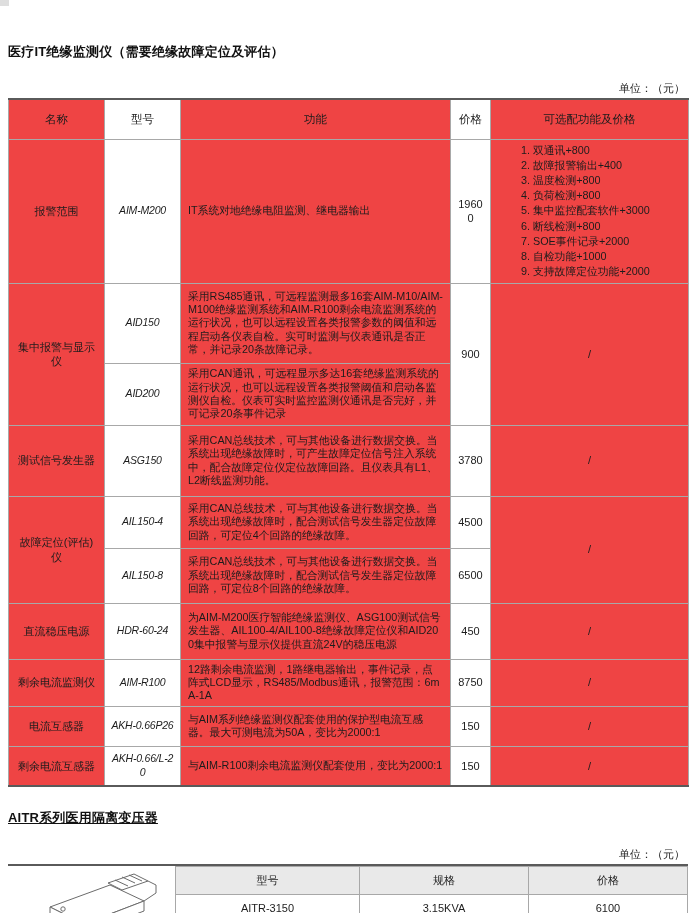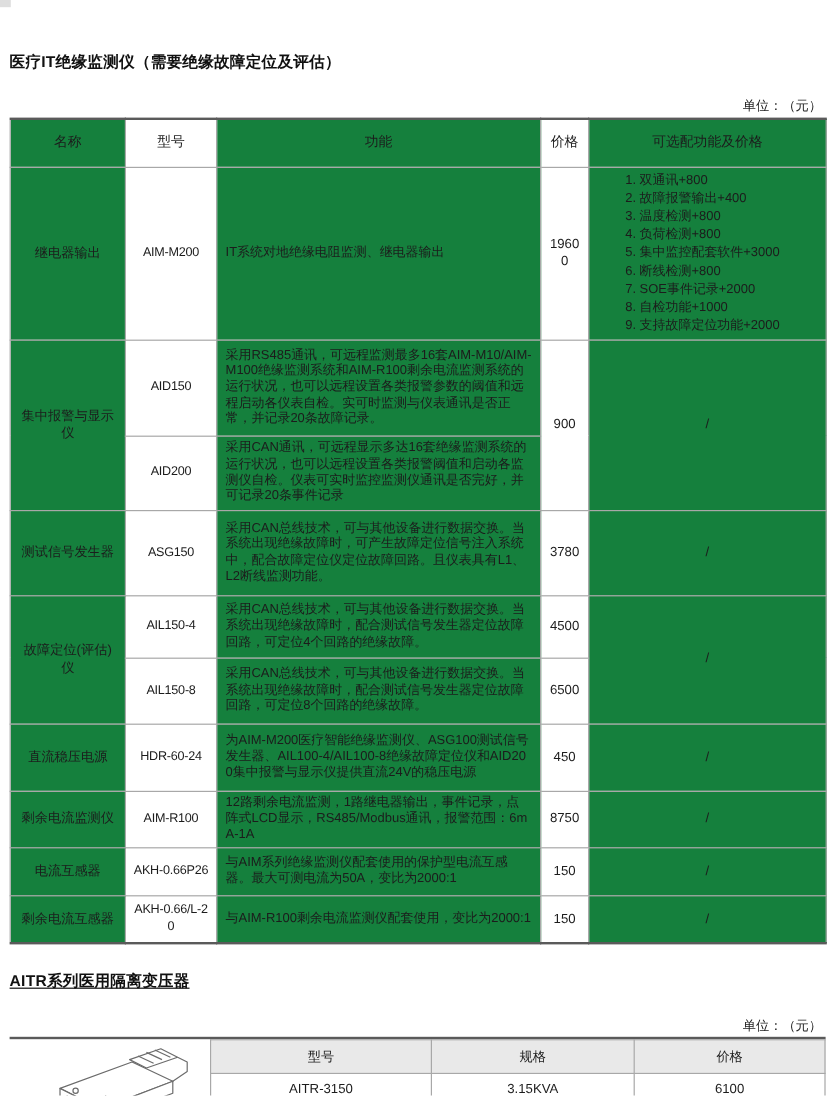--- a/index.html
+++ b/index.html
@@ -17,24 +17,24 @@
 
   table{ border-collapse:collapse; table-layout:fixed; }
 
   
   .t1{ margin-left:8px; width:680px; border-top:2px solid #5a5a5a; border-bottom:2px solid #5a5a5a; }
   .t1 td{
     border:1px solid #a8a8a8;
     font-size:11px; vertical-align:middle;
     padding:3px 6px; line-height:1.3; word-break:break-all;
   }
-  .t1 td.g{ background:#15803d; }
+  .t1 td.g{ background:#ef4444; }
   .t1 tr.hdr td{ text-align:center; font-size:11.5px; }
   .t1 td.cname, .t1 td.cmodel, .t1 td.cprice{ text-align:center; }
-  .t1 td.cmodel{ font-size:10.5px; letter-spacing:-0.2px; }
+  .t1 td.cmodel{ font-size:10.5px; letter-spacing:-0.2px;font-style:italic; }
   .t1 td.cfunc{ font-size:10.8px; line-height:1.24; padding:3px 7px;margin-top:26px; }
   .t1 td.copts{ font-size:10.8px; line-height:1.4; padding-left:30px; }
   .t1 td.cslash{ text-align:center; }
 
   
   .sec2{ margin-top:22px; }
   .sec2 .sec-title{ padding-left:8px;text-decoration:underline; }
   .t2wrap{
     margin-left:8px; width:680px; height:142px;
     border-top:2px solid #5a5a5a; border-bottom:2px solid #5a5a5a;
@@ -70,21 +70,21 @@
     <tbody>
       <tr class="hdr" style="height:40px">
         <td class="g">名称</td>
         <td>型号</td>
         <td class="g">功能</td>
         <td>价格</td>
         <td class="g">可选配功能及价格</td>
       </tr>
 
       <tr style="height:144px">
-        <td class="g cname">继电器输出</td>
+        <td class="g cname">报警范围</td>
         <td class="cmodel">AIM-M200</td>
         <td class="g cfunc">IT系统对地绝缘电阻监测、继电器输出</td>
         <td class="cprice">19600</td>
         <td class="g copts">
           <div>1. 双通讯+800</div>
           <div>2. 故障报警输出+400</div>
           <div>3. 温度检测+800</div>
           <div>4. 负荷检测+800</div>
           <div>5. 集中监控配套软件+3000</div>
           <div>6. 断线检测+800</div>

